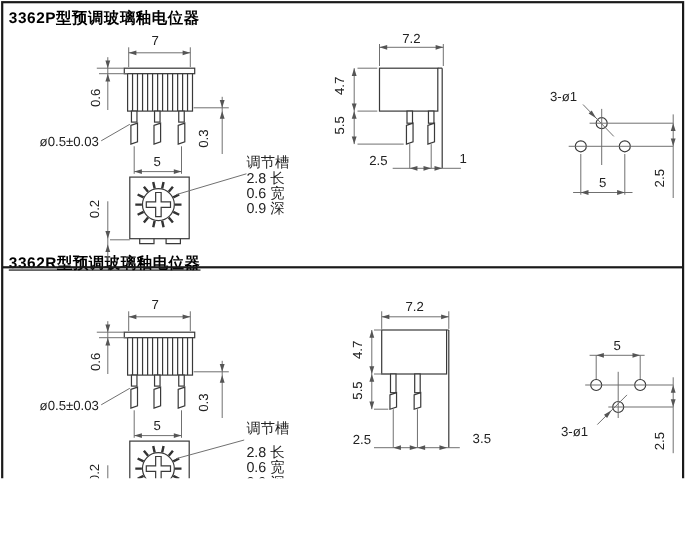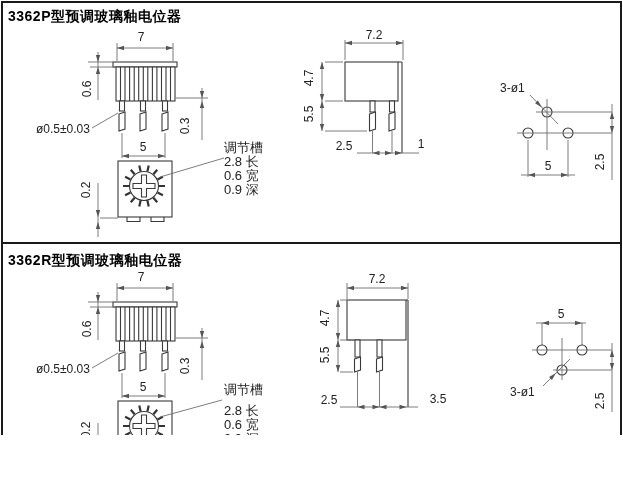--- a/index.html
+++ b/index.html
@@ -4,21 +4,21 @@
 <style>
   html,body{margin:0;padding:0;background:#fff;}
   .page{position:relative;width:623px;height:435px;background:#fff;overflow:hidden;
         font-family:"Liberation Sans","DejaVu Sans",sans-serif;}
   .frame{position:absolute;left:1px;top:1px;width:617px;height:484px;
          border:2px solid #1a1a1a;pointer-events:none;}
   .bottom-strip{position:absolute;left:0;top:489px;width:623px;height:6px;background:#b8b8b8;}
   .section-title{position:absolute;left:8px;font-size:14px;font-weight:bold;color:#000;
                  letter-spacing:0.5px;white-space:nowrap;}
   .title-p{top:8px;}
-  .title-r{top:252px;}
+  .title-r{top:231px;text-decoration:underline;}
   .divider{position:absolute;left:2px;top:242px;width:619px;height:2px;background:#1a1a1a;}
   svg.drawing{position:absolute;left:0;top:0;}
   svg text{font-family:"Liberation Sans","DejaVu Sans",sans-serif;fill:#222;}
   .dim-txt{font-size:12px;}
   .cn-txt{font-size:13px;}
   .part{stroke:#3a3a3a;stroke-width:1.1;fill:none;}
   .partw{stroke:#3a3a3a;stroke-width:1.1;fill:#fff;}
   .thin{stroke:#6e6e6e;stroke-width:0.9;fill:none;}
   .arr{fill:#555;stroke:none;}
   .tick{stroke:#333;stroke-width:2.2;fill:none;}

